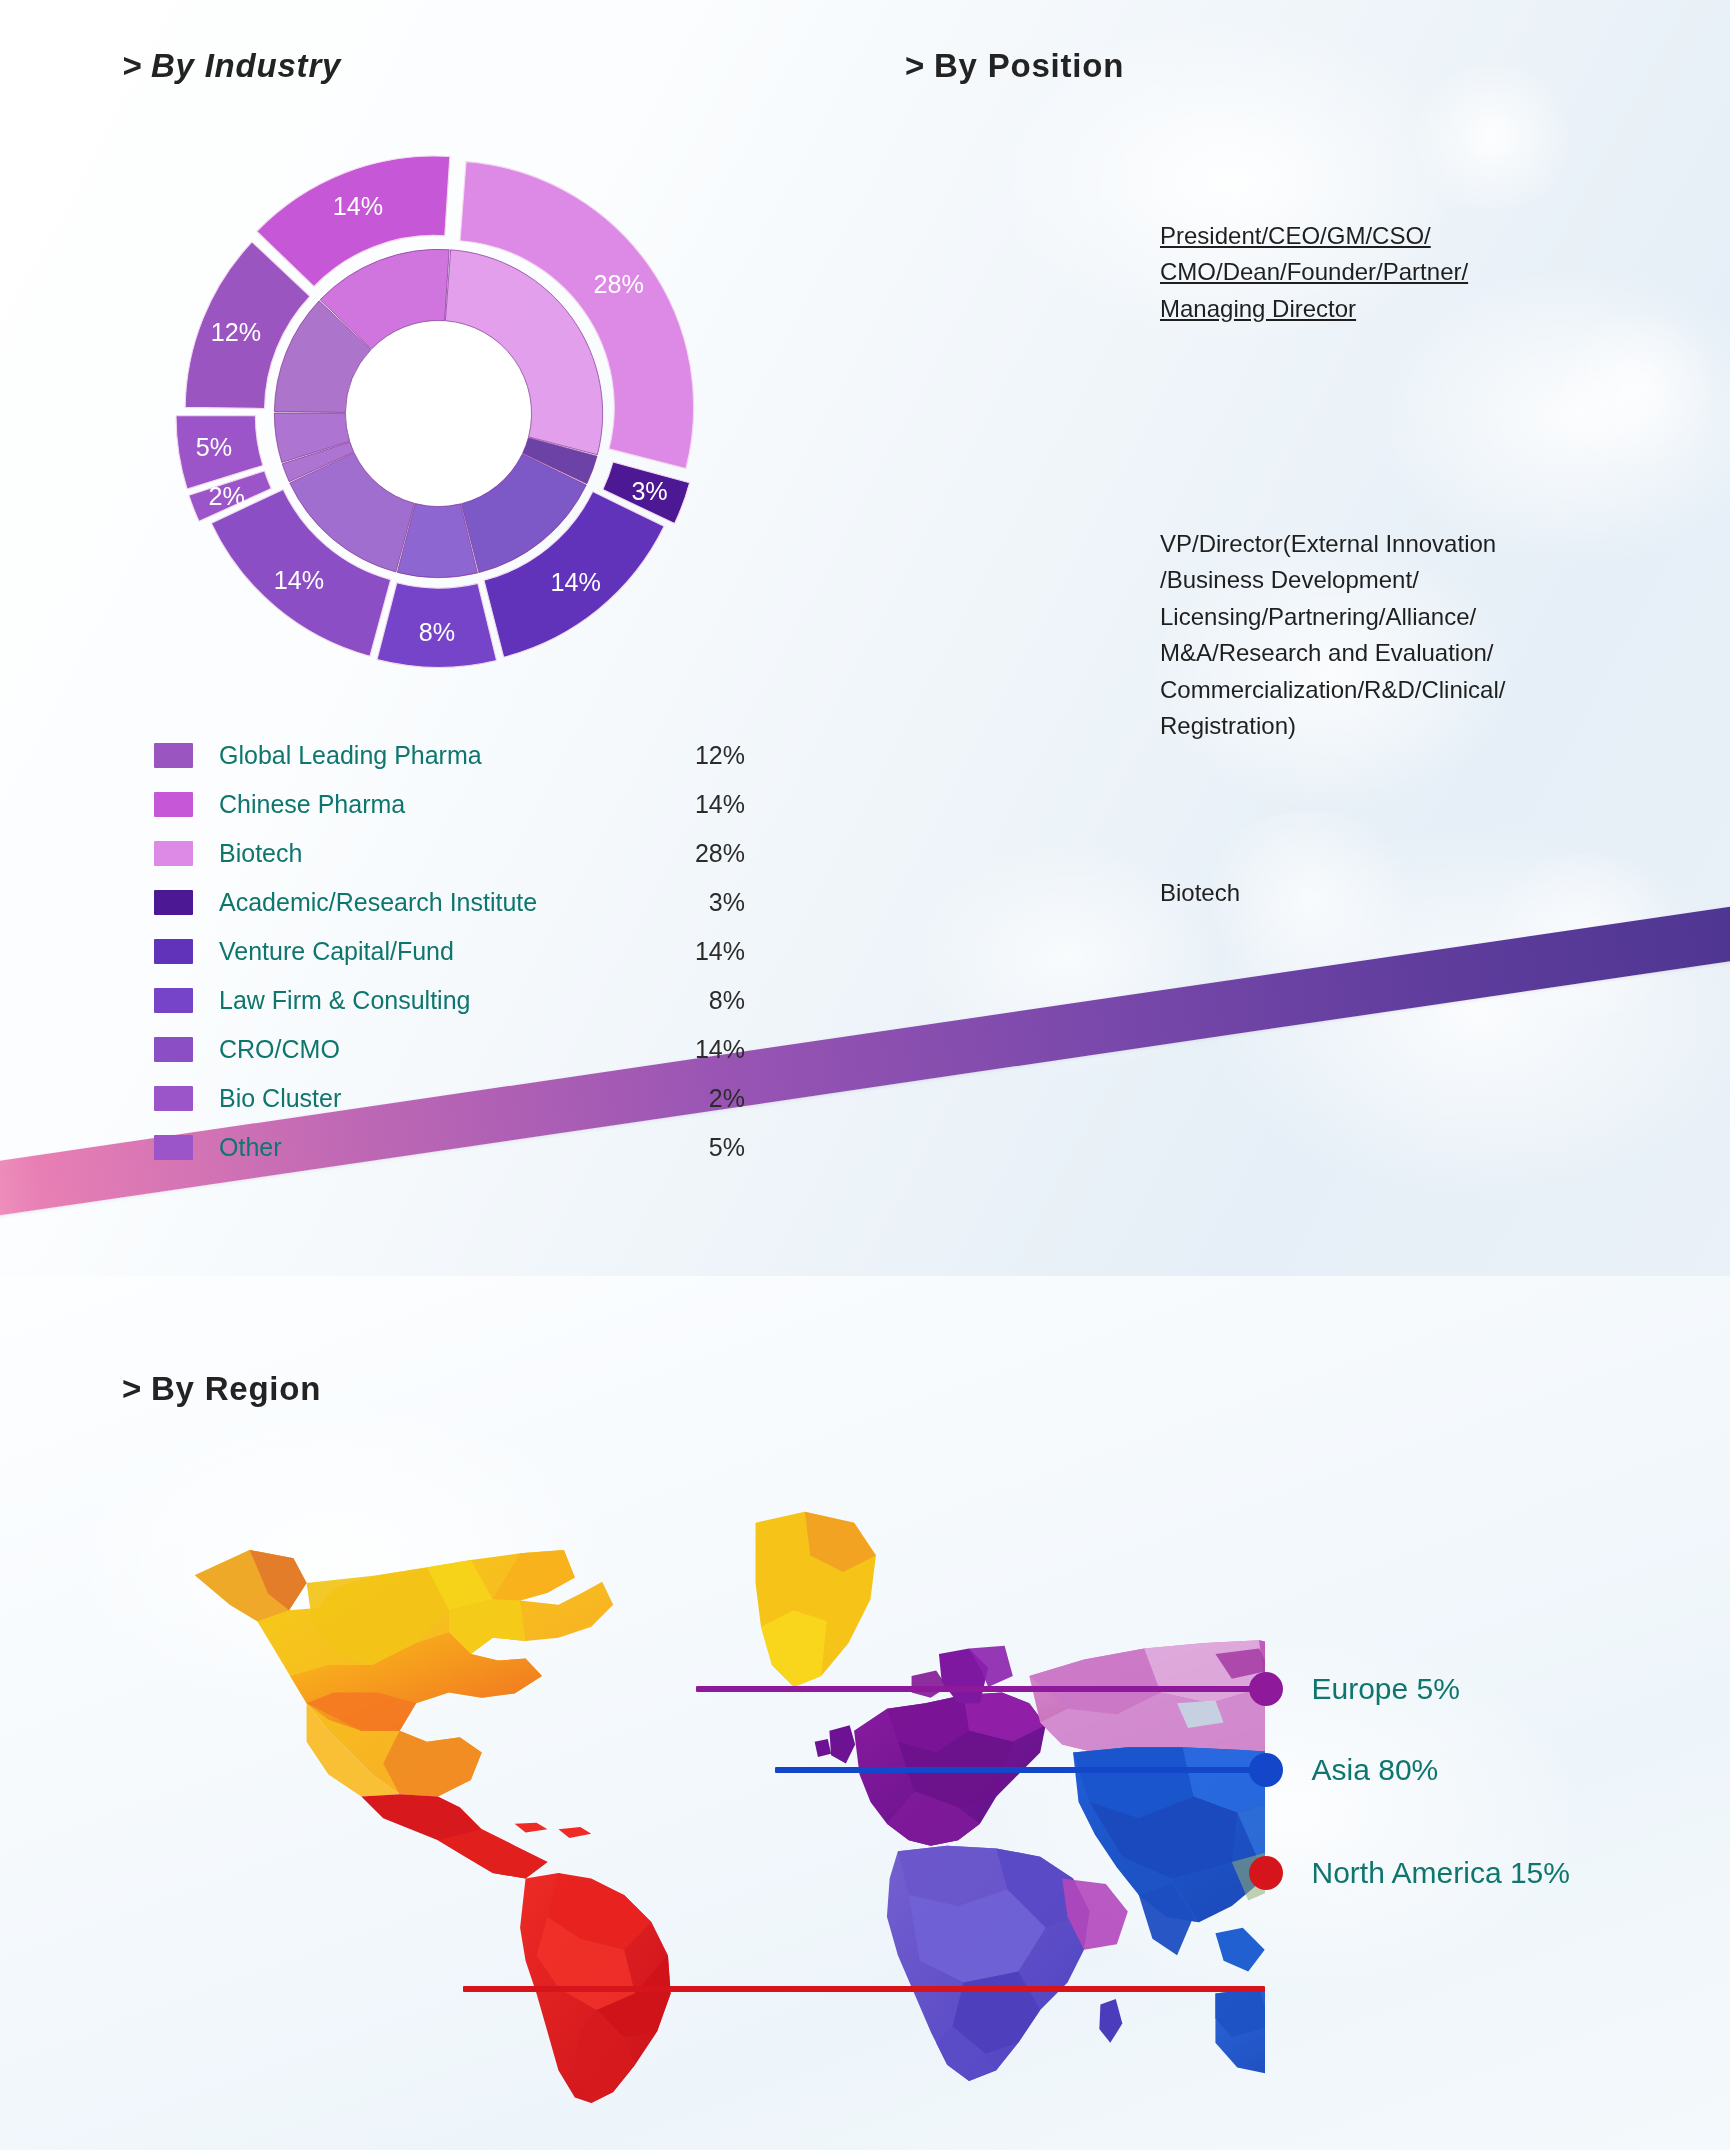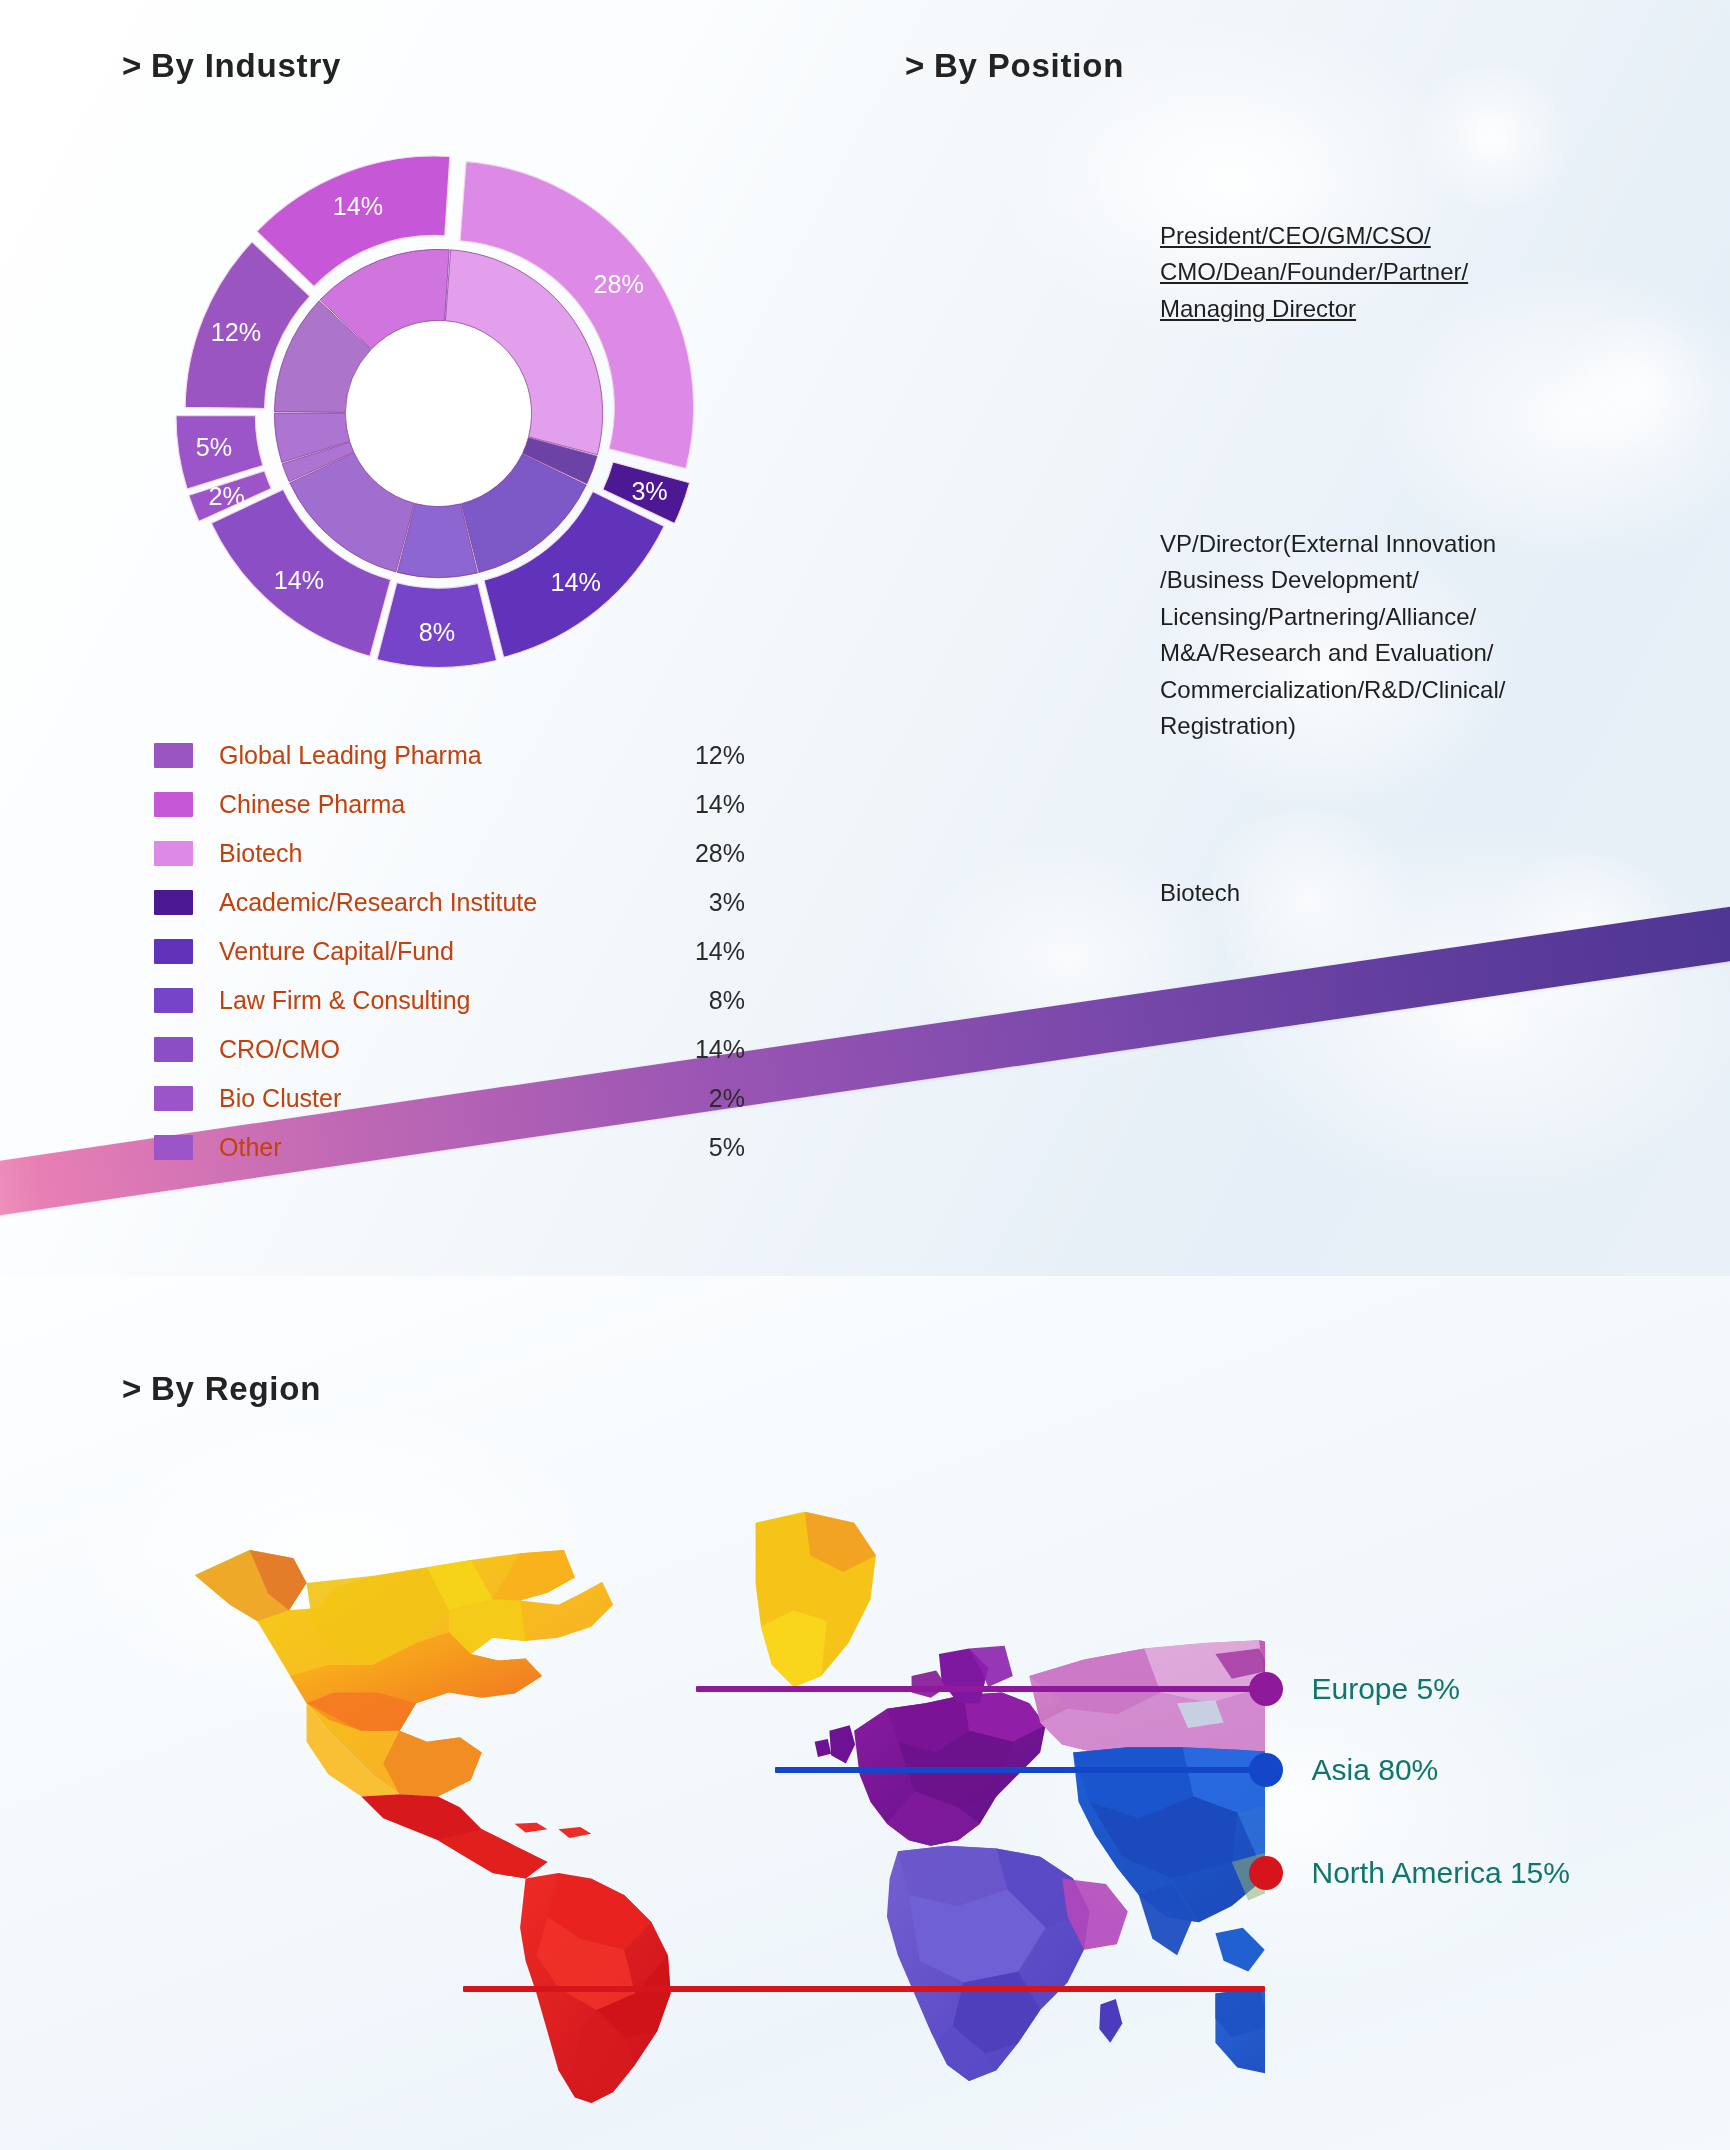--- a/index.html
+++ b/index.html
@@ -41,39 +41,39 @@
     box-shadow:0 1.1px 3.3px rgba(90,60,140,.12);
   }
 
   
   .heading{
     position:absolute;
     font-size:33px;font-weight:bold;color:#232323;
     letter-spacing:0.8px;white-space:nowrap;
   }
   .heading .chev{margin-right:8.8px;font-weight:bold;}
-  #h-industry{left:122px;top:47px;}
+  #h-industry{left:122px;top:47px;font-style:italic;}
   #h-position{left:905px;top:47px;}
   #h-region{left:122px;top:1370px;}
 
   
   #industry-chart{position:absolute;left:143px;top:118px;width:591px;height:591px;}
   #industry-chart svg{display:block;width:591px;height:591px;}
   .slice-label{
     font-family:"Liberation Sans",sans-serif;
     font-size:46px;fill:#ffffff;font-weight:400;
     text-anchor:middle;dominant-baseline:central;
   }
 
   
   #industry-legend{position:absolute;left:154px;top:731px;width:591px;}
   .legend-row{display:flex;align-items:center;height:49px;}
   .legend-sw{width:39px;height:25px;border-radius:1.1px;flex:0 0 auto;}
   .legend-name{
-    margin-left:26px;font-size:25px;color:#c2410c;
+    margin-left:26px;font-size:25px;color:#0f766e;
     white-space:nowrap;flex:0 0 auto;
   }
   .legend-pct{
     position:absolute;right:0;width:142px;text-align:right;
     font-size:25px;color:#2b2b2b;
   }
   .legend-row-inner{position:relative;display:flex;align-items:center;width:591px;}
 
   
   .pos-block{position:absolute;}

